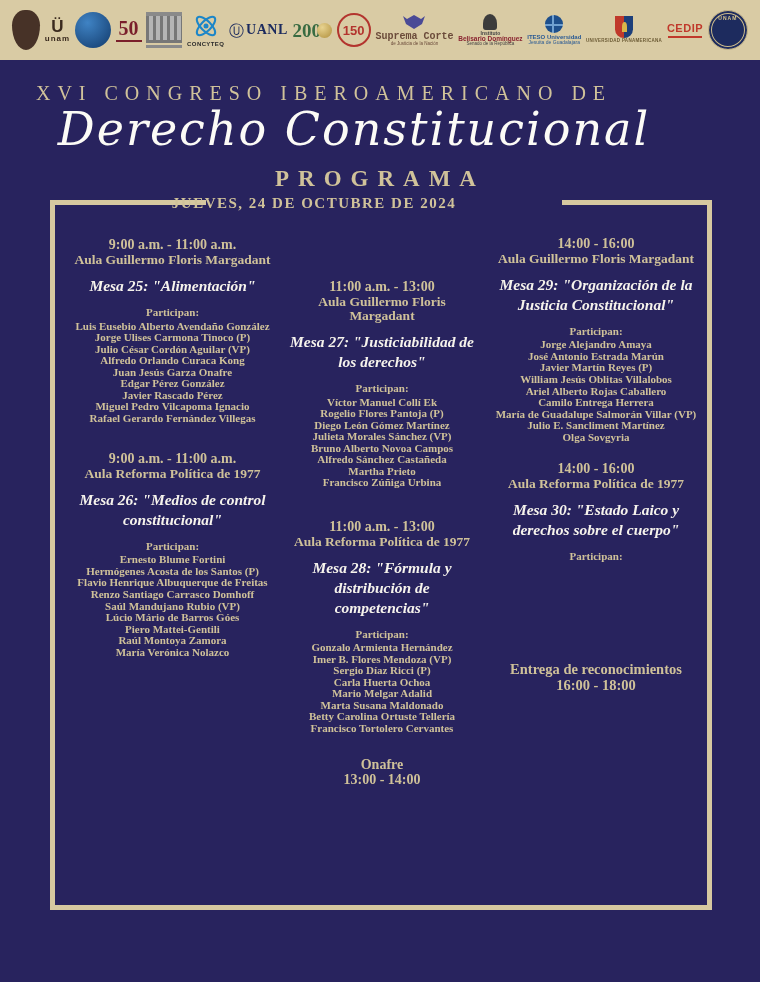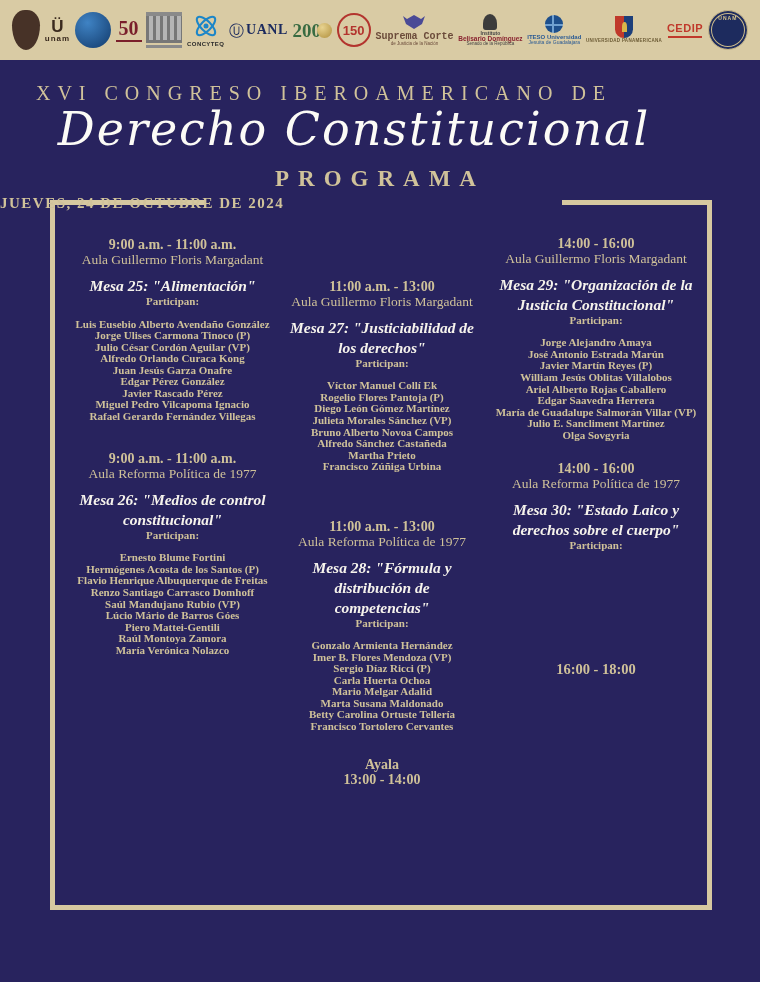--- a/index.html
+++ b/index.html
@@ -73,40 +73,40 @@
   .script-title{
     position:absolute;top:102px;left:0;width:708px;text-align:center;
     color:#fcfbf6;font-size:46px;font-style:italic;letter-spacing:2px;
     font-family:"DejaVu Serif",serif;
   }
   .program-label{
     position:absolute;top:166px;left:0;width:760px;text-align:center;
     color:#d0c29a;font-size:23px;font-weight:bold;letter-spacing:9px;
   }
   .date-line{
-    position:absolute;top:195px;left:0;width:628px;
+    position:absolute;top:195px;left:0;width:628px;text-align:center;
     color:#d0c29a;font-size:15px;font-weight:bold;letter-spacing:1.5px;z-index:3;
   }
   
   .frame{
     position:absolute;left:50px;top:202px;width:662px;height:708px;
     border:5px solid #d6c8a0;border-top:none;box-sizing:border-box;
   }
   .frame-top-bar{position:absolute;top:200px;height:5px;background:#d6c8a0;z-index:2;}
   .frame-top-bar.left{left:50px;width:156px;}
   .frame-top-bar.right{left:562px;width:150px;}
 
   
   .session{position:absolute;text-align:center;}
   .s-time{font-size:14px;font-weight:bold;color:#cfc199;line-height:1.06;}
-  .s-venue{font-size:13.5px;font-weight:normal;color:#cfc199;line-height:1.06;}
+  .s-venue{font-size:13.5px;font-weight:bold;color:#cfc199;line-height:1.06;}
   .s-title{font-size:15.5px;font-weight:bold;font-style:italic;color:#f6f3ec;
            margin-top:9px;line-height:1.28;}
-  .s-label{font-size:11px;font-weight:bold;color:#cfc199;line-height:1.05;}
-  .s-names{margin-top:11px;text-align:center;}
+  .s-label{font-size:11px;font-weight:bold;color:#cfc199;margin-top:11px;line-height:1.05;}
+  .s-names{margin-top:2px;text-align:center;}
   .s-name{font-size:11px;font-weight:bold;color:#cfc199;line-height:1.05;}
 
   .pos-m25{left:60px;top:238px;width:225px;}
   .pos-m26{left:60px;top:452px;width:225px;}
   .pos-m27{left:287px;top:280px;width:190px;}
   .pos-m28{left:287px;top:520px;width:190px;}
   .pos-m29{left:482px;top:237px;width:228px;}
   .pos-m30{left:490px;top:462px;width:212px;}
 
   .award{position:absolute;left:482px;top:662px;width:228px;text-align:center;}
@@ -281,34 +281,35 @@
   <div class="s-time">14:00 - 16:00</div>
   <div class="s-venue">Aula Guillermo Floris Margadant</div>
   <div class="s-title">Mesa 29: "Organización de la Justicia Constitucional"</div>
   <div class="s-label">Participan:</div>
   <div class="s-names">
       <div class="s-name">Jorge Alejandro Amaya</div>
       <div class="s-name">José Antonio Estrada Marún</div>
       <div class="s-name">Javier Martín Reyes (P)</div>
       <div class="s-name">William Jesús Oblitas Villalobos</div>
       <div class="s-name">Ariel Alberto Rojas Caballero</div>
-      <div class="s-name">Edgar Saavedra Herrera</div>
+      <div class="s-name">Camilo Entrega Herrera</div>
       <div class="s-name">María de Guadalupe Salmorán Villar (VP)</div>
       <div class="s-name">Julio E. Sancliment Martínez</div>
       <div class="s-name">Olga Sovgyria</div>
     </div>
 </div>
 
 <div class="session pos-m30">
   <div class="s-time">14:00 - 16:00</div>
   <div class="s-venue">Aula Reforma Política de 1977</div>
   <div class="s-title">Mesa 30: "Estado Laico y derechos sobre el cuerpo"</div>
   <div class="s-label">Participan:</div>
 </div>
 
 <div class="award">
+  <div class="award-title">Entrega de reconocimientos</div>
   <div class="award-time">16:00 - 18:00</div>
 </div>
 
 <div class="break">
-  <div class="break-label">Ayala</div>
+  <div class="break-label">Onafre</div>
   <div class="break-time">13:00 - 14:00</div>
 </div>
 
 </body></html>

